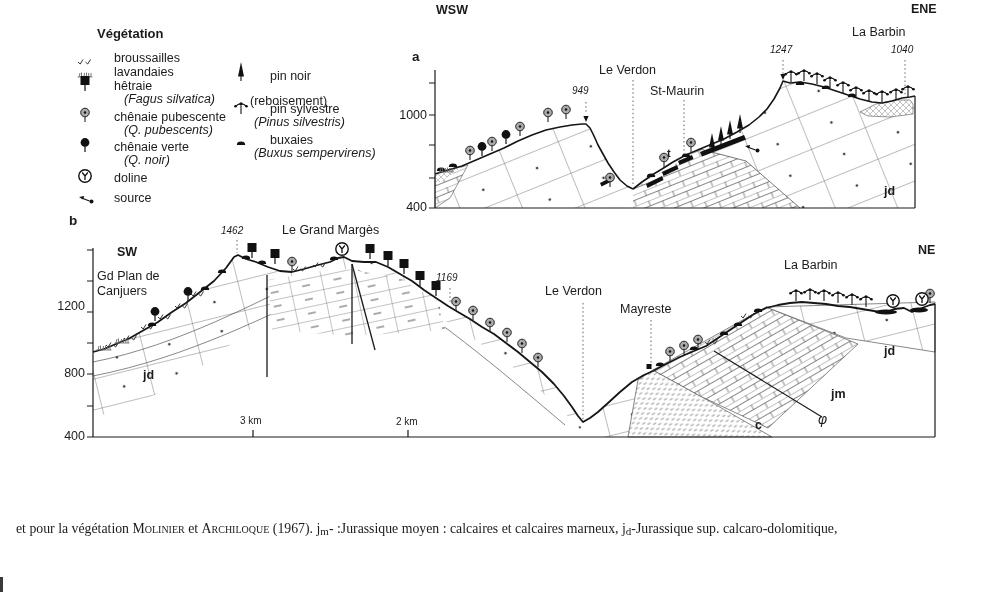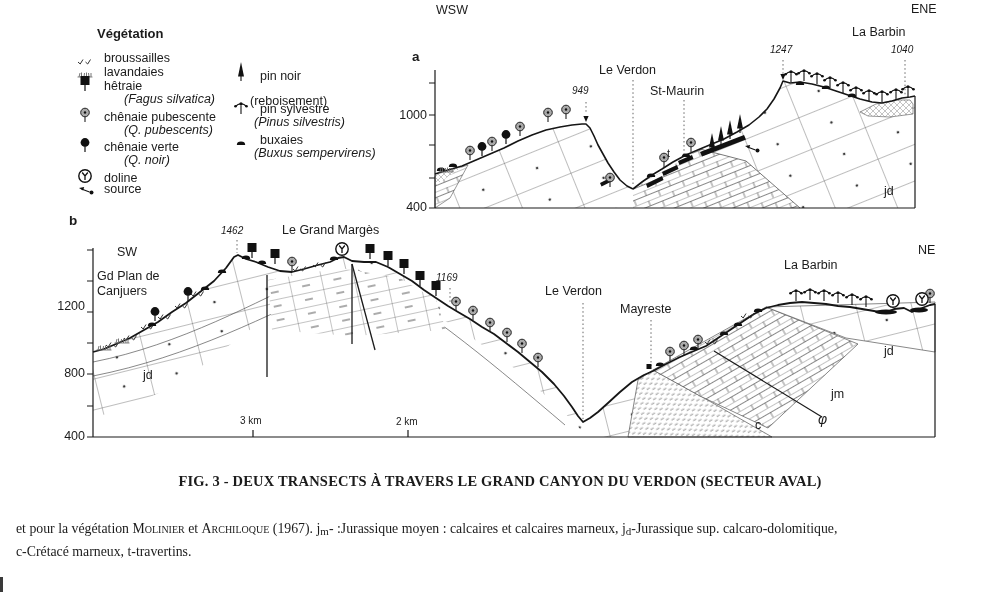--- a/index.html
+++ b/index.html
@@ -1,28 +1,28 @@
 <!DOCTYPE html>
 <html><head>
 <meta charset="utf-8">
 <style>
   html,body{margin:0;padding:0;background:#e8e8e8;}
   .page{position:relative;width:1000px;height:592px;background:#ffffff;overflow:hidden;
         font-family:"Liberation Sans",sans-serif;color:#1b1b1b;}
   .fig-svg{position:absolute;left:0;top:0;}
   .lab{position:absolute;font-size:12.5px;line-height:1.05;white-space:nowrap;color:#1b1b1b;}
-  .bold{font-weight:normal;}
+  .bold{font-weight:bold;}
   .ital{font-style:italic;}
   .sm{font-size:10px;}
   .xs{font-size:11px;}
   .rt{transform:translateX(-100%);text-align:center;}
   .sec{font-size:13.5px;font-weight:bold;}
   
   .ltitle{position:absolute;font-size:13px;font-weight:bold;}
-  .lrow{position:absolute;display:flex;align-items:flex-end;gap:6px;font-size:12.5px;white-space:nowrap;}
+  .lrow{position:absolute;display:flex;align-items:flex-end;gap:16px;font-size:12.5px;white-space:nowrap;}
   .licon{width:26px;height:15px;overflow:visible;flex:0 0 auto;}
   .lat{position:absolute;font-size:12.5px;font-style:italic;white-space:nowrap;}
   .lat.roman{font-style:normal;margin-top:12px;}
   
   .cap-title{position:absolute;left:0;width:1000px;text-align:center;
              font-family:"Liberation Serif",serif;font-size:14.5px;font-weight:bold;letter-spacing:.2px;}
   .capline{position:absolute;left:16px;width:972px;font-family:"Liberation Serif",serif;
            font-size:13.8px;white-space:nowrap;}
   .cb{font-weight:bold;}
   .sc{font-variant:small-caps;}
@@ -365,21 +365,21 @@
       </svg>
     <span>chênaie verte</span>
   </div>
   <div class="lat" style="left:124px;top:153px">(Q. noir)</div>
   <div class="lrow" style="left:72px;top:170px">
     <svg class="licon" viewBox="-13 -13 26 15">
         <use href="#sym-dol"></use>
       </svg>
     <span>doline</span>
   </div>
-  <div class="lrow" style="left:72px;top:181px">
+  <div class="lrow" style="left:72px;top:190px">
     <svg class="licon" viewBox="-13 -13 26 15">
         <use href="#sym-src" x="7"></use>
       </svg>
     <span>source</span>
   </div>
 
   <div class="lrow" style="left:228px;top:68px">
     <svg class="licon" viewBox="-13 -13 26 15">
         <use href="#sym-pn"></use>
       </svg>
@@ -430,21 +430,19 @@
   <div class="lab rt" style="left:85px;top:367px">800</div>
   <div class="lab rt" style="left:85px;top:430px">400</div>
   <div class="lab sm" style="left:240px;top:416px">3 km</div>
   <div class="lab sm" style="left:396px;top:417px">2 km</div>
   <div class="lab bold" style="left:143px;top:369px">jd</div>
   <div class="lab bold" style="left:884px;top:345px">jd</div>
   <div class="lab bold" style="left:831px;top:388px">jm</div>
   <div class="lab bold" style="left:755px;top:419px">c</div>
   <div class="lab ital" style="left:818px;top:412px;font-size:14px">φ</div>
 
-  <div class="cap-title" style="top:473px">FIG.  3 - DEUX TRANSECTS À TRAVERS LE GRAND CANYON DU VERDON (SECTEUR AVAL)</div>
 
   <div class="capline" style="top:521px">
     <span>et pour la végétation </span><span class="sc">Molinier</span><span> et </span><span class="sc">Archiloque</span><span> (1967). </span><span>j</span><span class="jsub">m</span><span>- :Jurassique moyen : calcaires et calcaires marneux, </span><span>j</span><span class="jsub">d</span><span>-Jurassique sup. calcaro-dolomitique,</span>
   </div>
-  <div class="capline" style="top:544px">c-Crétacé marneux, t-travertins.</div>
 
   <div class="artifact" style="left:0;top:577px;width:3px;height:15px"></div>
 </div>
 
 </body></html>

